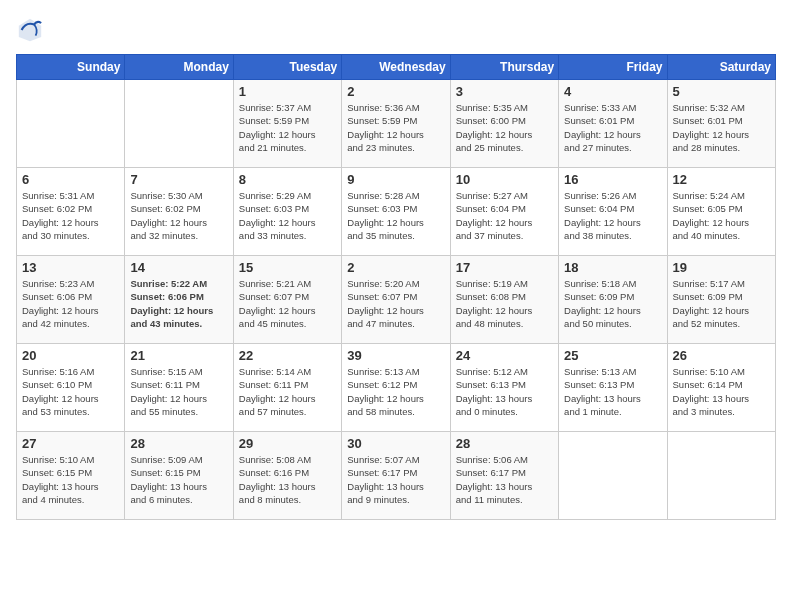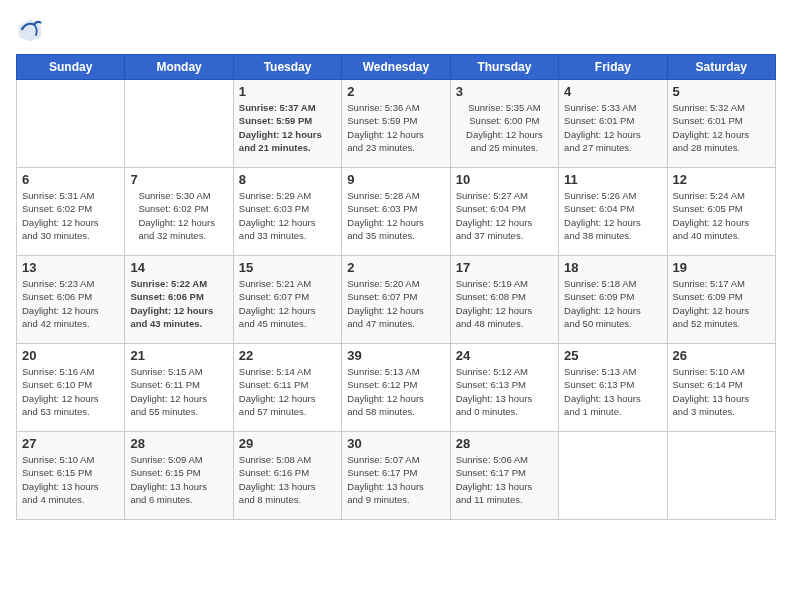--- a/index.html
+++ b/index.html
@@ -42,21 +42,21 @@
       width: 100%;
       border-collapse: collapse;
       table-layout: fixed;
     }
     thead th {
       background-color: #3366cc;
       color: #fff;
       font-size: 12px;
       font-weight: bold;
       padding: 5px 4px;
-      text-align: center;
+      text-align: right;
       border: 1px solid #2255bb;
     }
     tbody td {
       border: 1px solid #ccc;
       vertical-align: top;
       padding: 4px 5px;
       height: 88px;
       background: #fff;
     }
     tbody tr:nth-child(odd) td {
@@ -110,35 +110,35 @@
         <th>Friday</th>
         <th>Saturday</th>
       </tr>
   </thead>
   <tbody id="calendar-body">
       <tr>
         <td class="empty-cell"></td>
         <td class="empty-cell"></td>
         <td>
           <div class="day-number">1</div>
-          <div class="day-info" style="white-space: pre-line; font-weight: bold;">Sunrise: 5:37 AM
+          <div class="day-info" style="white-space: pre-line;">Sunrise: 5:37 AM
 Sunset: 5:59 PM
 Daylight: 12 hours
 and 21 minutes.</div>
         </td>
         <td>
           <div class="day-number">2</div>
           <div class="day-info" style="white-space: pre-line;">Sunrise: 5:36 AM
 Sunset: 5:59 PM
 Daylight: 12 hours
 and 23 minutes.</div>
         </td>
         <td>
           <div class="day-number">3</div>
-          <div class="day-info" style="white-space: pre-line; text-align: center;">Sunrise: 5:35 AM
+          <div class="day-info" style="white-space: pre-line;">Sunrise: 5:35 AM
 Sunset: 6:00 PM
 Daylight: 12 hours
 and 25 minutes.</div>
         </td>
         <td>
           <div class="day-number">4</div>
           <div class="day-info" style="white-space: pre-line;">Sunrise: 5:33 AM
 Sunset: 6:01 PM
 Daylight: 12 hours
 and 27 minutes.</div>
@@ -154,21 +154,21 @@
       <tr>
         <td>
           <div class="day-number">6</div>
           <div class="day-info" style="white-space: pre-line;">Sunrise: 5:31 AM
 Sunset: 6:02 PM
 Daylight: 12 hours
 and 30 minutes.</div>
         </td>
         <td>
           <div class="day-number">7</div>
-          <div class="day-info" style="white-space: pre-line; margin-left: 8px;">Sunrise: 5:30 AM
+          <div class="day-info" style="white-space: pre-line;">Sunrise: 5:30 AM
 Sunset: 6:02 PM
 Daylight: 12 hours
 and 32 minutes.</div>
         </td>
         <td>
           <div class="day-number">8</div>
           <div class="day-info" style="white-space: pre-line;">Sunrise: 5:29 AM
 Sunset: 6:03 PM
 Daylight: 12 hours
 and 33 minutes.</div>
@@ -181,21 +181,21 @@
 and 35 minutes.</div>
         </td>
         <td>
           <div class="day-number">10</div>
           <div class="day-info" style="white-space: pre-line;">Sunrise: 5:27 AM
 Sunset: 6:04 PM
 Daylight: 12 hours
 and 37 minutes.</div>
         </td>
         <td>
-          <div class="day-number">11</div>
+          <div class="day-number">16</div>
           <div class="day-info" style="white-space: pre-line;">Sunrise: 5:26 AM
 Sunset: 6:04 PM
 Daylight: 12 hours
 and 38 minutes.</div>
         </td>
         <td>
           <div class="day-number">12</div>
           <div class="day-info" style="white-space: pre-line;">Sunrise: 5:24 AM
 Sunset: 6:05 PM
 Daylight: 12 hours

